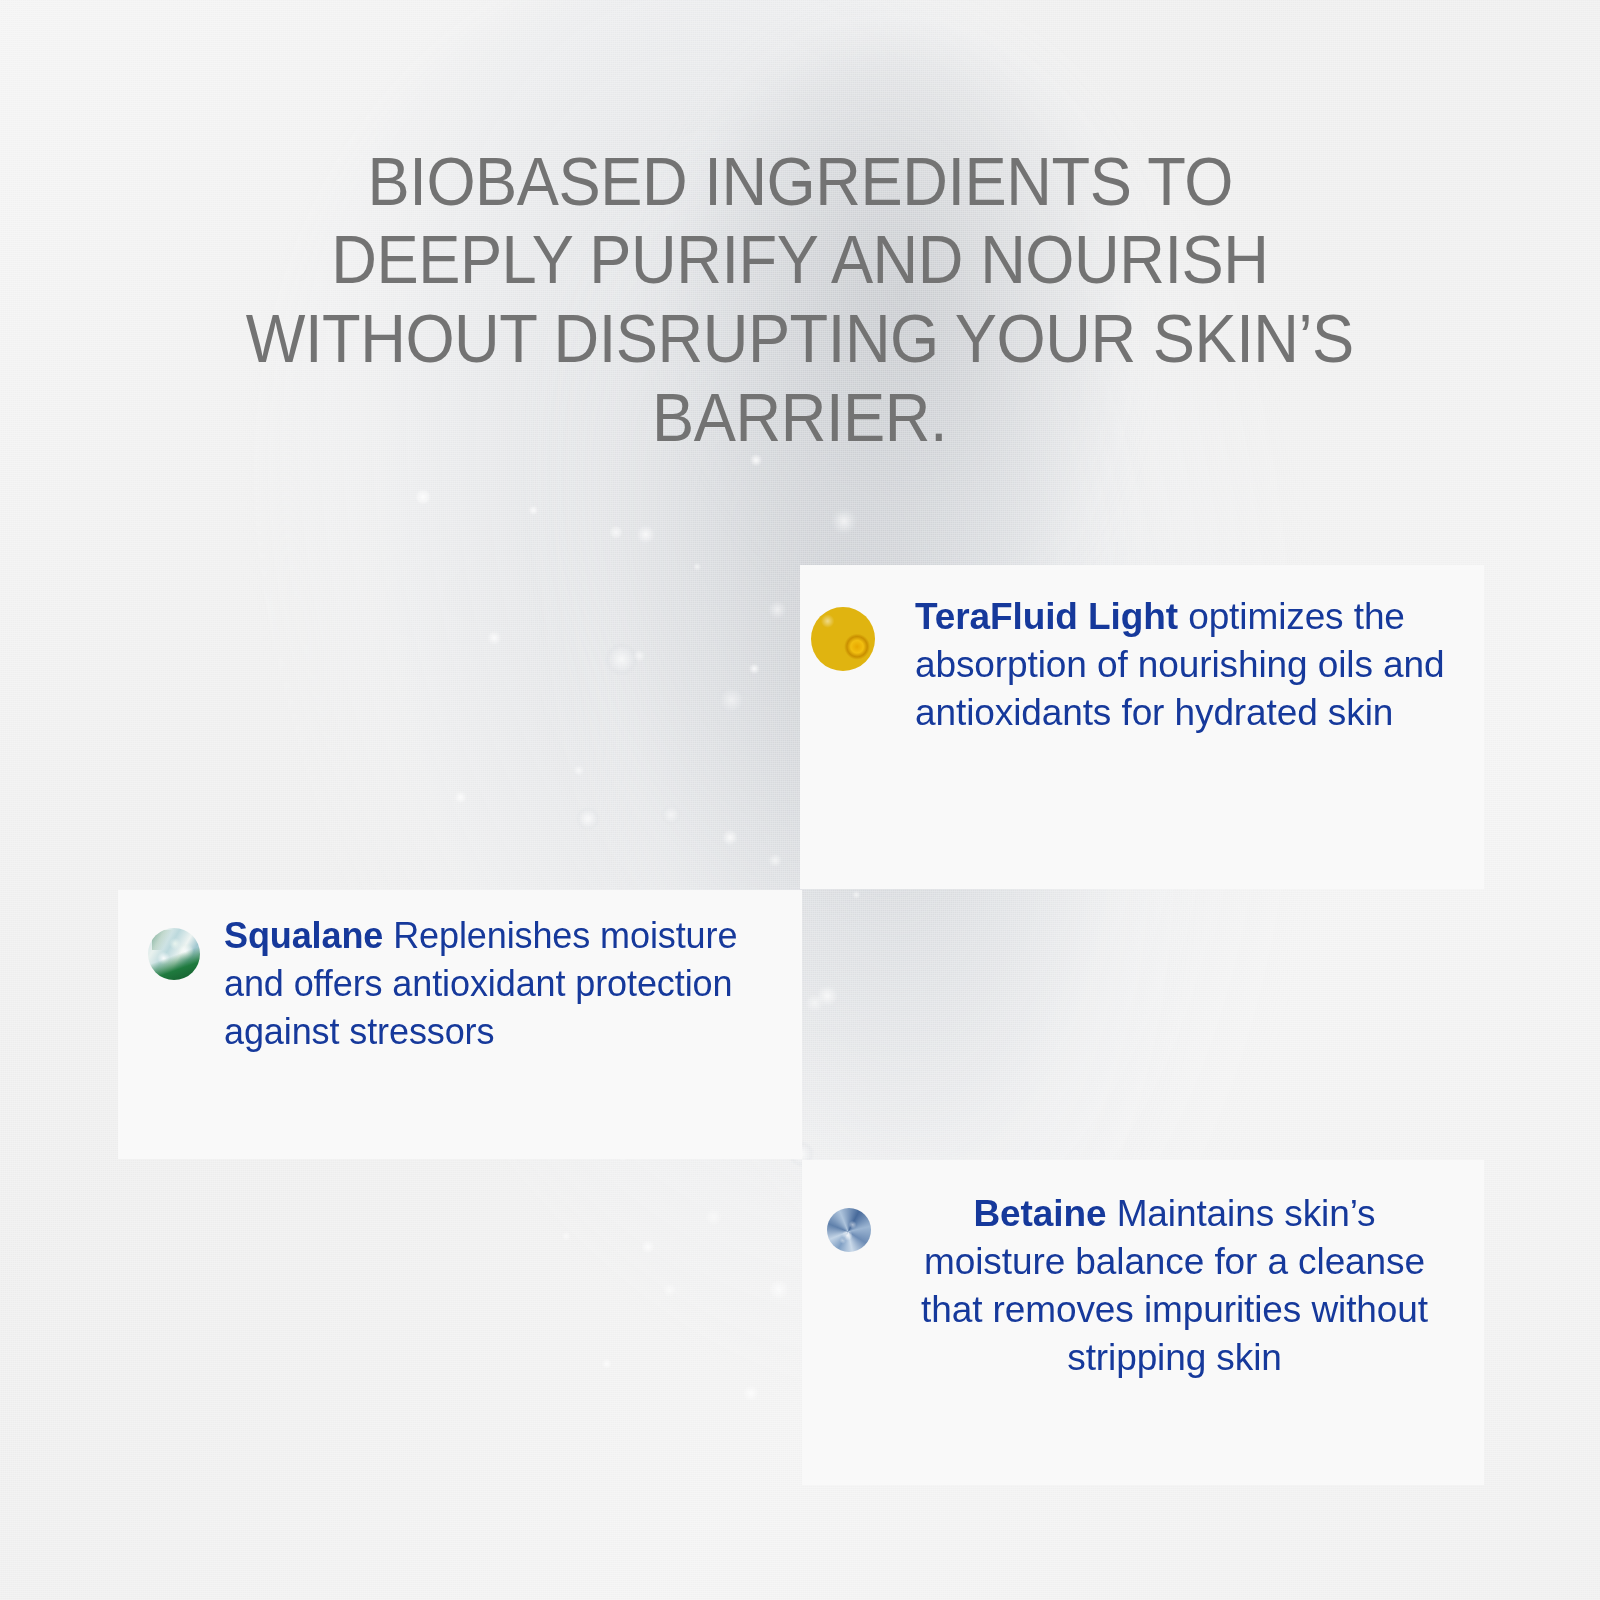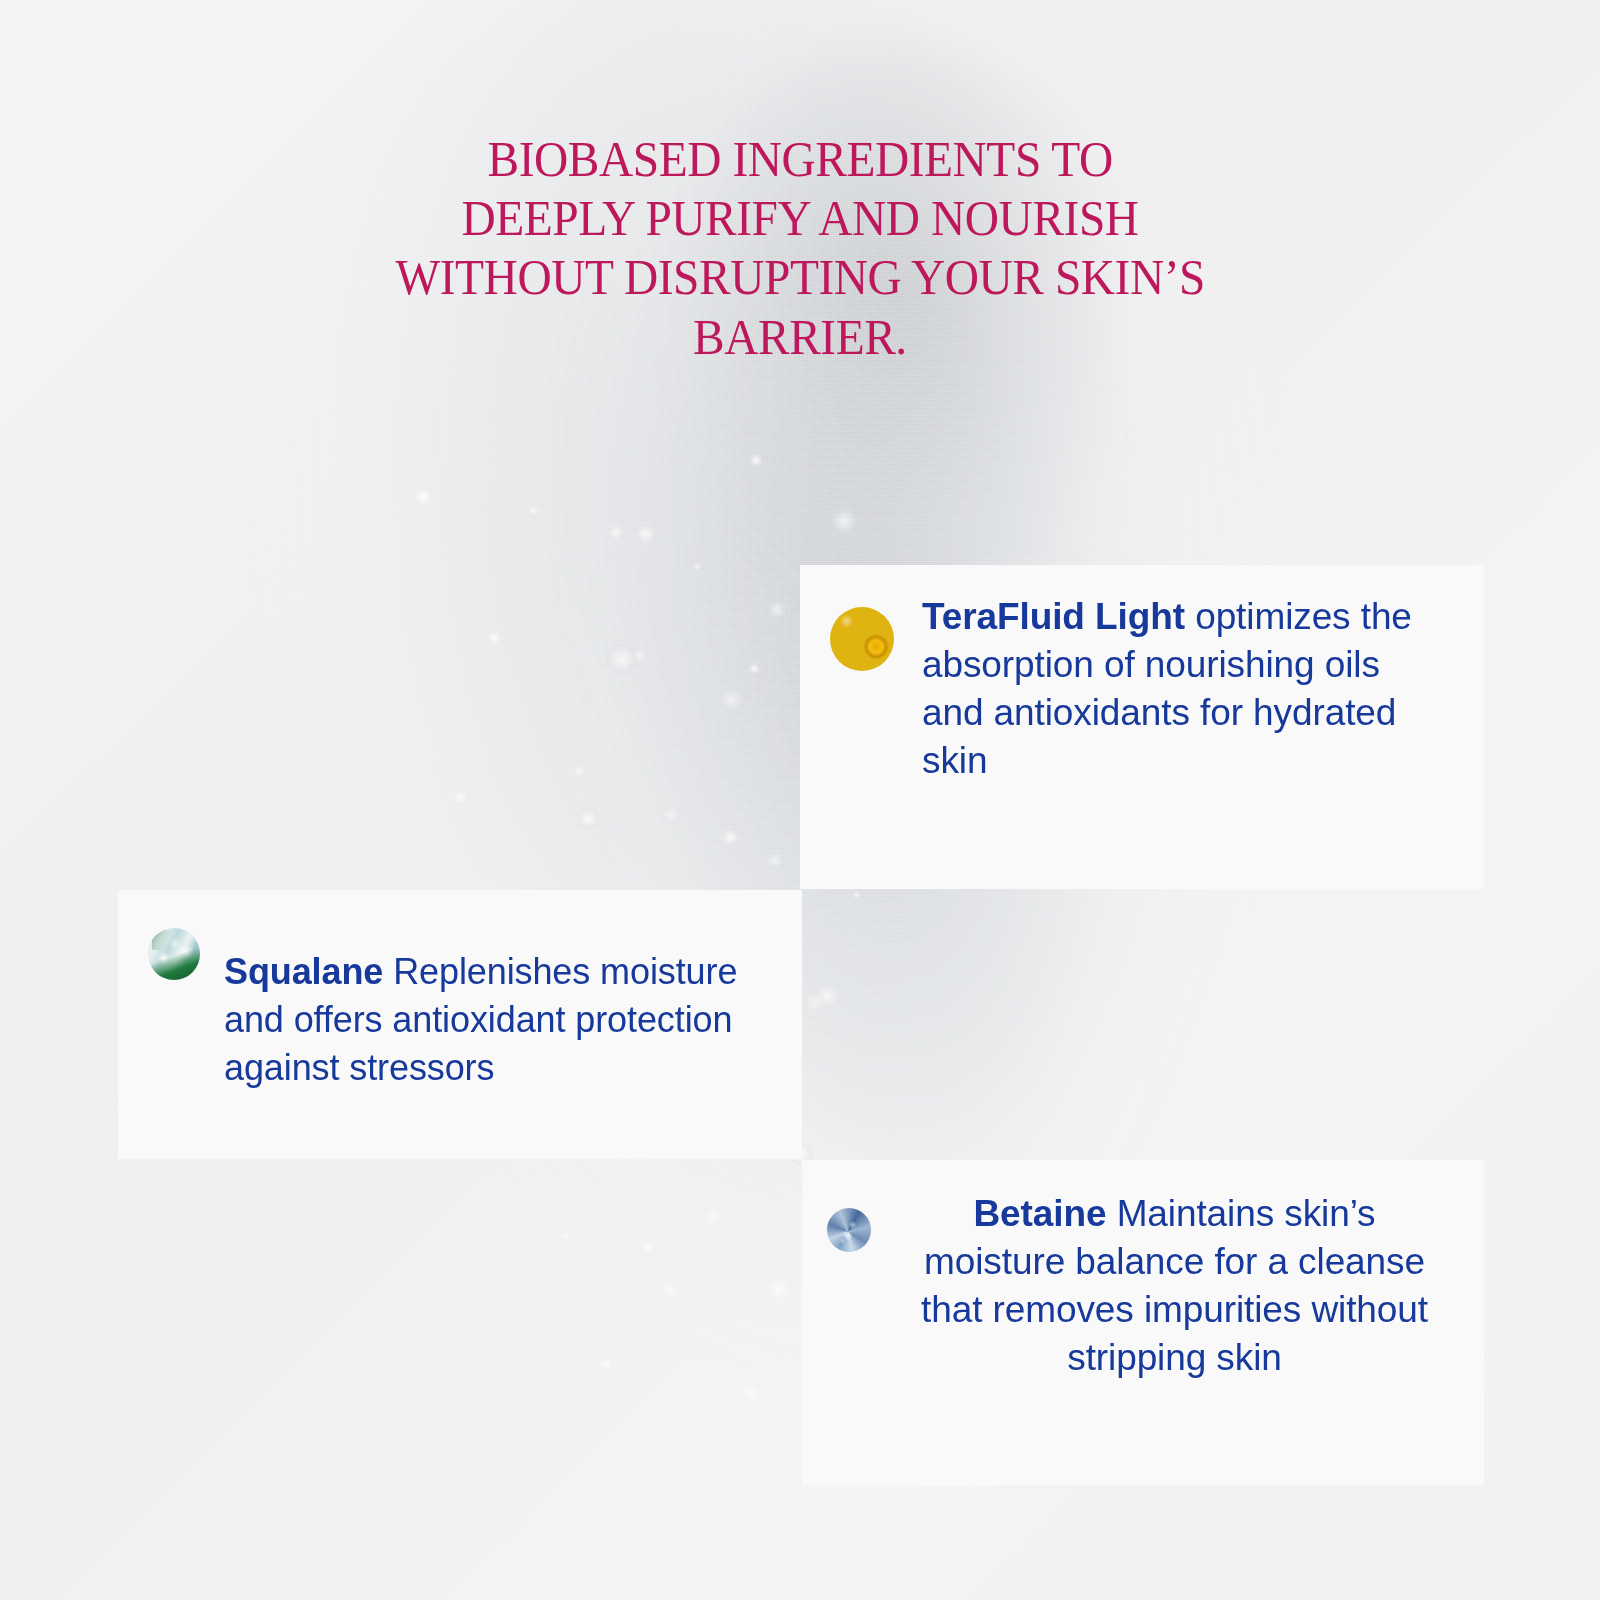--- a/index.html
+++ b/index.html
@@ -116,43 +116,42 @@
   }
 
   
   .headline {
     position: absolute;
     left: 50%;
     transform: translateX(-50%);
     top: 96px;
     width: 1420px;
     text-align: center;
-    color: #be185d;
-    font-size: 51px;
+    color: #737373;
+    font-size: 68px;
     line-height: 1.16;
     letter-spacing: -0.5px;
     font-weight: 400;
     transform-origin: center top;
-    font-family: Liberation Serif, serif;
   }
   .headline span {
     display: inline-block;
     transform: scaleX(0.93);
     transform-origin: center;
   }
 
   
   .card {
     position: absolute;
     background: #f9f9f9;
     display: flex;
     align-items: flex-start;
     box-sizing: border-box;
   }
-  .card-1 { left: 800px;  top: 565px;  width: 684px; height: 324px; padding: 28px 34px 28px 30px; }
+  .card-1 { left: 800px;  top: 565px;  width: 684px; height: 324px; padding: 28px 34px 28px 11px; gap: 12px; }
   .card-2 { left: 118px;  top: 890px;  width: 684px; height: 269px; padding: 22px 34px 22px 30px; }
   .card-3 { left: 802px;  top: 1160px; width: 682px; height: 325px; padding: 30px 34px 30px 25px; text-align: center; }
 
   .icon {
     flex: 0 0 auto;
     border-radius: 50%;
     overflow: hidden;
     position: relative;
   }
   .icon-oil {
@@ -206,21 +205,21 @@
   }
 
   .card-text {
     color: #16399b;
     font-size: 37px;
     line-height: 1.3;
     letter-spacing: -0.1px;
     font-weight: 400;
     flex: 1 1 auto;
   }
-  .card-2 .card-text { font-size: 36px; line-height: 1.33; margin-top: 36px; }
+  .card-2 .card-text { font-size: 36px; line-height: 1.33; }
   .card-text b { font-weight: 700; }
 </style>
 </head>
 <body>
 
 <div id="stage">
 
   <div class="bg-base"></div>
   <div class="bg-blob"></div>
   <div class="bg-blob2"></div>

